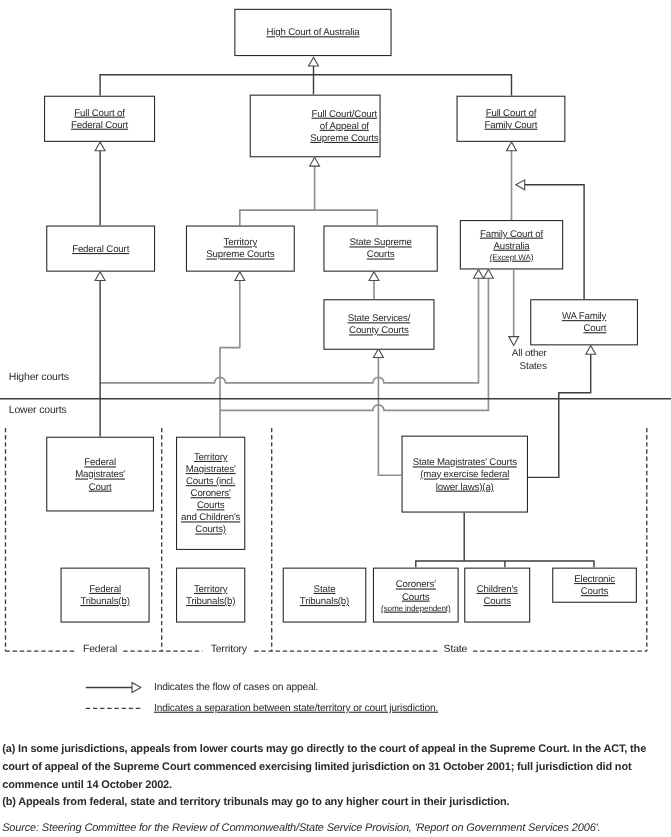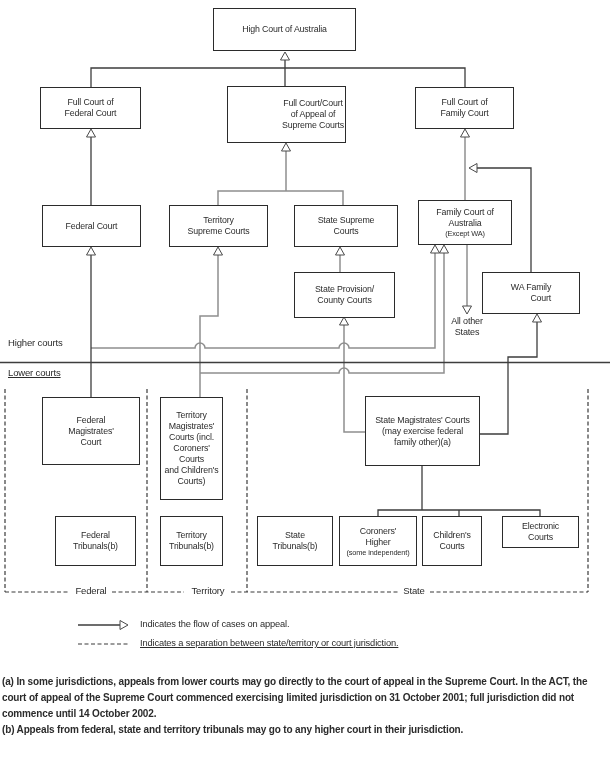--- a/index.html
+++ b/index.html
@@ -6,21 +6,21 @@
   #canvas{
     position:relative;width:610px;height:761px;background:#ffffff;
     font-family:"Liberation Sans","DejaVu Sans",sans-serif;
     color:#2b2b2b;letter-spacing:-0.15px;overflow:hidden;
   }
   #wires{position:absolute;left:0;top:0;width:610px;height:761px;}
   .bx{
     position:absolute;border:1px solid #2b2b2b;background:#fff;
     display:flex;flex-direction:column;align-items:center;justify-content:center;
     text-align:center;font-size:8.8px;line-height:11px;color:#2b2b2b;
-    box-sizing:border-box;padding:1px;
+    box-sizing:border-box;padding:1px;text-decoration:underline;
   }
   .bx span{white-space:pre-line;}
   .note{font-size:7.4px;line-height:9px;white-space:pre-line;}
   .lbl{position:absolute;font-size:9.5px;line-height:11px;white-space:pre-line;}
   .ctr{text-align:center;}
   .fnote{position:absolute;left:2px;top:674px;width:606px;font-size:10px;line-height:16px;font-weight:bold;}
   .fnote div{white-space:pre-line;}
   .src{position:absolute;left:2px;top:747px;width:606px;font-size:10px;font-style:italic;}
 </style>
 </head>
@@ -107,21 +107,21 @@
       <span>State Supreme
 Courts</span>
     </div>
   <div class="bx" style="left:418px;top:200px;width:94px;height:45px;">
     <span>Family Court of
 Australia</span>
     <span class="note">(Except WA)</span>
   </div>
 
   <div class="bx" style="left:294px;top:272px;width:101px;height:46px;">
-      <span>State Provision/
+      <span>State Services/
 County Courts</span>
     </div>
   <div class="bx" style="left:482px;top:272px;width:98px;height:42px;text-align:right;">
       <span>WA Family
 Court</span>
     </div>
 
   <div class="bx" style="left:42px;top:397px;width:98px;height:68px;">
       <span>Federal
 Magistrates'
@@ -131,61 +131,62 @@
       <span>Territory
 Magistrates'
 Courts (incl.
 Coroners' Courts
 and Children's
 Courts)</span>
     </div>
   <div class="bx" style="left:365px;top:396px;width:115px;height:70px;">
       <span>State Magistrates' Courts
 (may exercise federal
-family other)(a)</span>
+lower laws)(a)</span>
     </div>
 
   <div class="bx" style="left:55px;top:516px;width:81px;height:50px;">
       <span>Federal
 Tribunals(b)</span>
     </div>
   <div class="bx" style="left:160px;top:516px;width:63px;height:50px;">
       <span>Territory
 Tribunals(b)</span>
     </div>
   <div class="bx" style="left:257px;top:516px;width:76px;height:50px;">
       <span>State
 Tribunals(b)</span>
     </div>
   <div class="bx" style="left:339px;top:516px;width:78px;height:50px;">
     <span>Coroners'
-Higher</span>
+Courts</span>
     <span class="note">(some independent)</span>
   </div>
   <div class="bx" style="left:422px;top:516px;width:60px;height:50px;">
       <span>Children's
 Courts</span>
     </div>
   <div class="bx" style="left:502px;top:516px;width:77px;height:32px;">
       <span>Electronic
 Courts</span>
     </div>
 
   <div class="lbl" style="left:8px;top:337px;">Higher courts</div>
-  <div class="lbl" style="left:8px;top:367px;text-decoration:underline;">Lower courts</div>
-  <div class="lbl ctr" style="left:437px;top:316px;width:60px;font-size:9px;">All other
+  <div class="lbl" style="left:8px;top:367px;">Lower courts</div>
+  <div class="lbl ctr" style="left:437px;top:316px;width:60px;font-size:9px;text-align:right;">All other
 States</div>
 
   <div class="lbl ctr" style="left:61px;top:585px;width:60px;">Federal</div>
   <div class="lbl ctr" style="left:178px;top:585px;width:60px;">Territory</div>
   <div class="lbl ctr" style="left:384px;top:585px;width:60px;">State</div>
 
   <div class="lbl" style="left:140px;top:619px;font-size:9.3px;">Indicates the flow of cases on appeal.</div>
   <div class="lbl" style="left:140px;top:638px;font-size:9.3px;text-decoration:underline;">Indicates a separation between state/territory or court jurisdiction.</div>
 
   <div class="fnote">
     <div>(a) In some jurisdictions, appeals from lower courts may go directly to the court of appeal in the Supreme Court. In the ACT, the
 court of appeal of the Supreme Court commenced exercising limited jurisdiction on 31 October 2001; full jurisdiction did not
 commence until 14 October 2002.</div>
     <div>(b) Appeals from federal, state and territory tribunals may go to any higher court in their jurisdiction.</div>
   </div>
+  <div class="src">Source: Steering Committee for the Review of Commonwealth/State Service Provision, 'Report on Government Services 2006'.</div>
 
 </div>
 
 </body></html>

